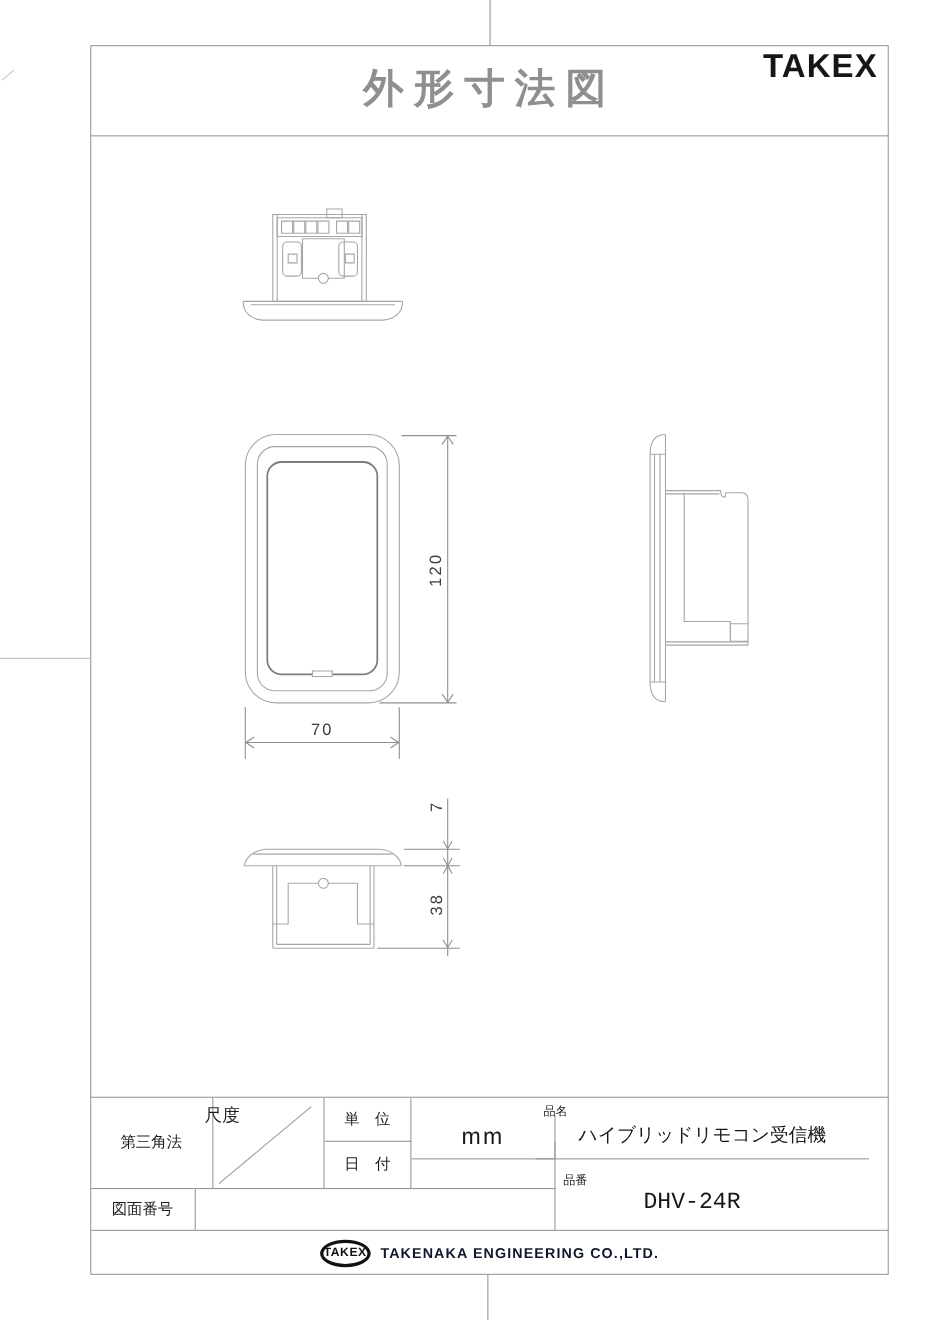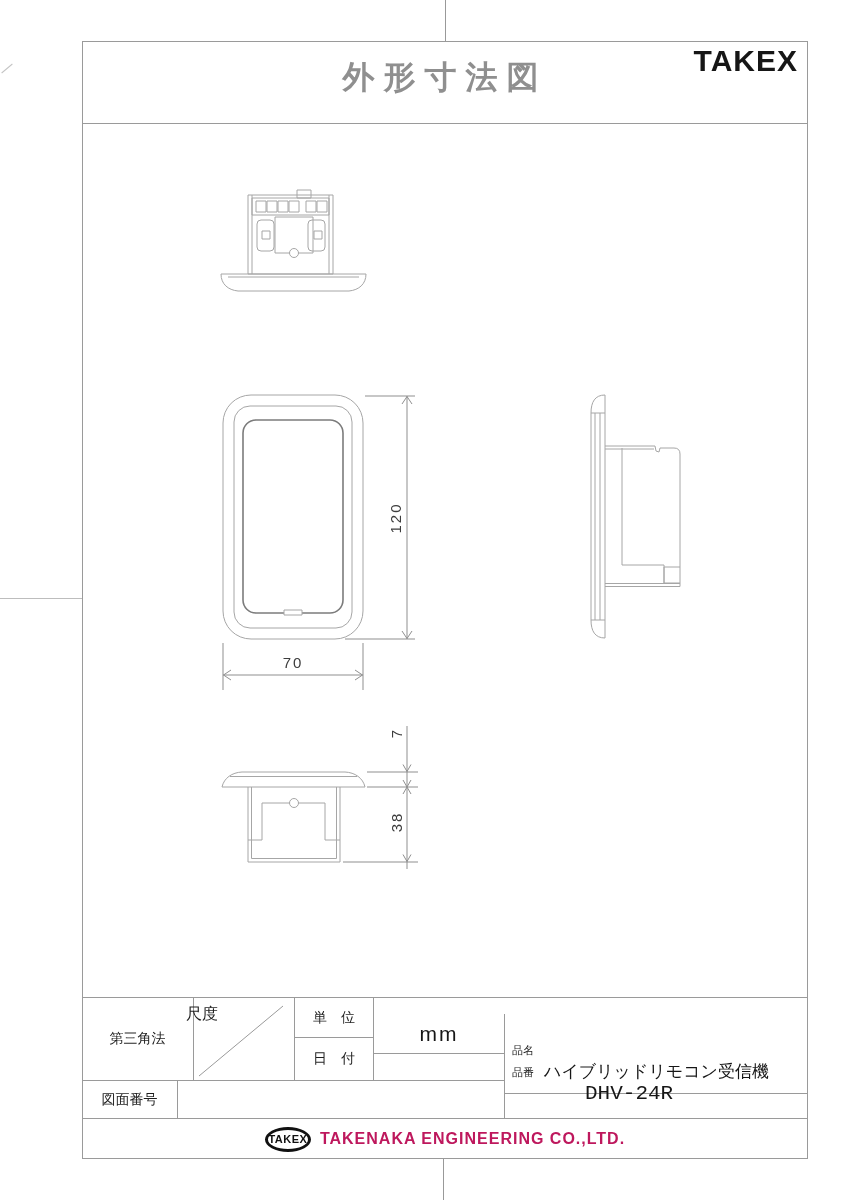--- a/index.html
+++ b/index.html
@@ -5,21 +5,21 @@
   html,body{margin:0;padding:0;background:#fff;}
   body{width:848px;height:1200px;position:relative;font-family:"Liberation Sans",sans-serif;color:#222;}
   .abs{position:absolute;}
   
   .cropmark{background:#999;}
   .tick-diag{width:14px;height:1px;background:#c4c4c4;transform:rotate(-40deg);}
   
   #frame{left:82px;top:41px;width:726px;height:1118px;border:1px solid #9a9a9a;box-sizing:border-box;}
   
   #title-band{left:82px;top:41px;width:726px;height:83px;border-bottom:1px solid #9a9a9a;box-sizing:border-box;}
-  #page-title{left:82px;top:56px;width:726px;text-align:center;font-size:32px;font-weight:bold;
+  #page-title{left:82px;top:56px;width:726px;text-align:center;font-size:37px;font-weight:bold;
     letter-spacing:9px;color:#8f8f8f;}
   #brand-logo{left:640px;top:44px;width:158px;text-align:right;font-size:30px;font-weight:800;
     letter-spacing:1px;color:#161616;}
   
   #drawing{left:82px;top:124px;}
   #drawing path,#drawing rect,#drawing line,#drawing circle,#drawing polyline{vector-effect:non-scaling-stroke;}
   .ln{stroke:#a6a6a6;stroke-width:1;fill:none;}
   .ln2{stroke:#7c7c7c;stroke-width:1.6;fill:none;}
   .dimln{stroke:#8f8f8f;stroke-width:1;fill:none;}
   .whitefill{fill:#fff;stroke:#a6a6a6;stroke-width:1;}
@@ -31,21 +31,21 @@
   .center{display:flex;align-items:center;justify-content:center;}
   .small-label{font-size:11px;color:#1e1e1e;}
   #cell-unit-value{font-size:21px;letter-spacing:2px;color:#161616;}
   #product-name-value{position:absolute;left:0;right:0;top:22px;text-align:center;font-size:17px;color:#161616;}
   #part-no-value{position:absolute;left:52px;top:22px;font-size:21px;color:#161616;font-family:"Liberation Mono",monospace;letter-spacing:0px;margin-left:28px;}
   
   #footer{left:82px;top:1118px;width:726px;height:41px;border-top:1px solid #9a9a9a;box-sizing:border-box;
     display:flex;align-items:center;justify-content:center;gap:9px;}
   #footer-logo{width:46px;height:25px;border:3px solid #111;border-radius:50%;display:flex;align-items:center;
     justify-content:center;font-size:11px;font-weight:800;letter-spacing:0.5px;color:#111;box-sizing:border-box;}
-  #footer-company{font-size:16px;font-weight:800;letter-spacing:1px;color:#be185d;}
+  #footer-company{font-size:13px;font-weight:800;letter-spacing:1px;color:#0f172a;}
 </style>
 </head>
 <body>
 
 <div class="abs cropmark" style="left:445px;top:0;width:1px;height:41px;"></div>
 <div class="abs" style="left:0;top:598px;width:82px;height:1px;background:#bdbdbd;"></div>
 <div class="abs cropmark" style="left:443px;top:1159px;width:1px;height:41px;"></div>
 <div class="abs tick-diag" style="left:0px;top:68px;"></div>
 
 <div class="abs" id="frame"></div>
@@ -160,21 +160,21 @@
   </div>
 
   <div class="cell br bb center" style="left:213px;top:0;width:79px;height:40px;text-align:center;">単　位</div>
   <div class="cell br bb center" id="cell-unit-value" style="left:292px;top:16px;width:131px;height:40px;">mm</div>
   <div class="cell br center" style="left:213px;top:40px;width:79px;height:42px;">日　付</div>
   <div class="cell br center" style="left:292px;top:40px;width:131px;height:42px;"></div>
 
   <div class="cell br bt center" style="left:0;top:82px;width:96px;height:39px;">図面番号</div>
   <div class="cell br bt" style="left:96px;top:82px;width:327px;height:39px;"></div>
 
-  <div class="cell bb" style="left:423px;top:0;width:303px;height:56px;margin-top:40px;">
+  <div class="cell bb" style="left:405px;top:0;width:303px;height:56px;">
     <span class="small-label" style="position:absolute;left:7px;top:5px;">品名</span>
     <span id="product-name-value">ハイブリッドリモコン受信機</span>
   </div>
   <div class="cell" style="left:423px;top:62px;width:303px;height:65px;">
     <span class="small-label" style="position:absolute;left:7px;top:5px;">品番</span>
     <span id="part-no-value">DHV-24R</span>
   </div>
 </div>
 
 <div class="abs" id="footer">

